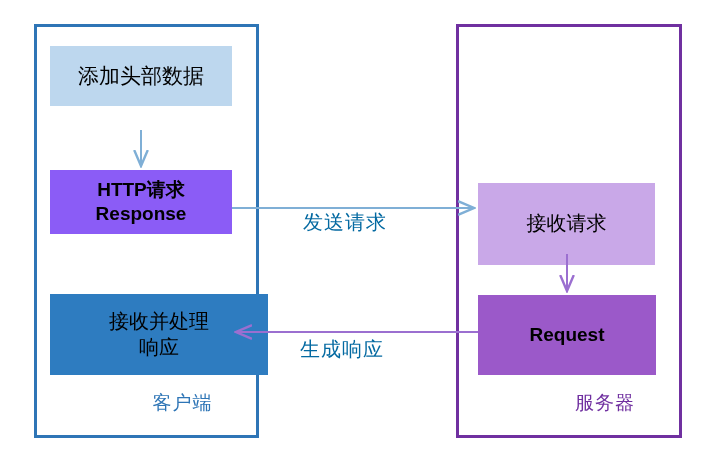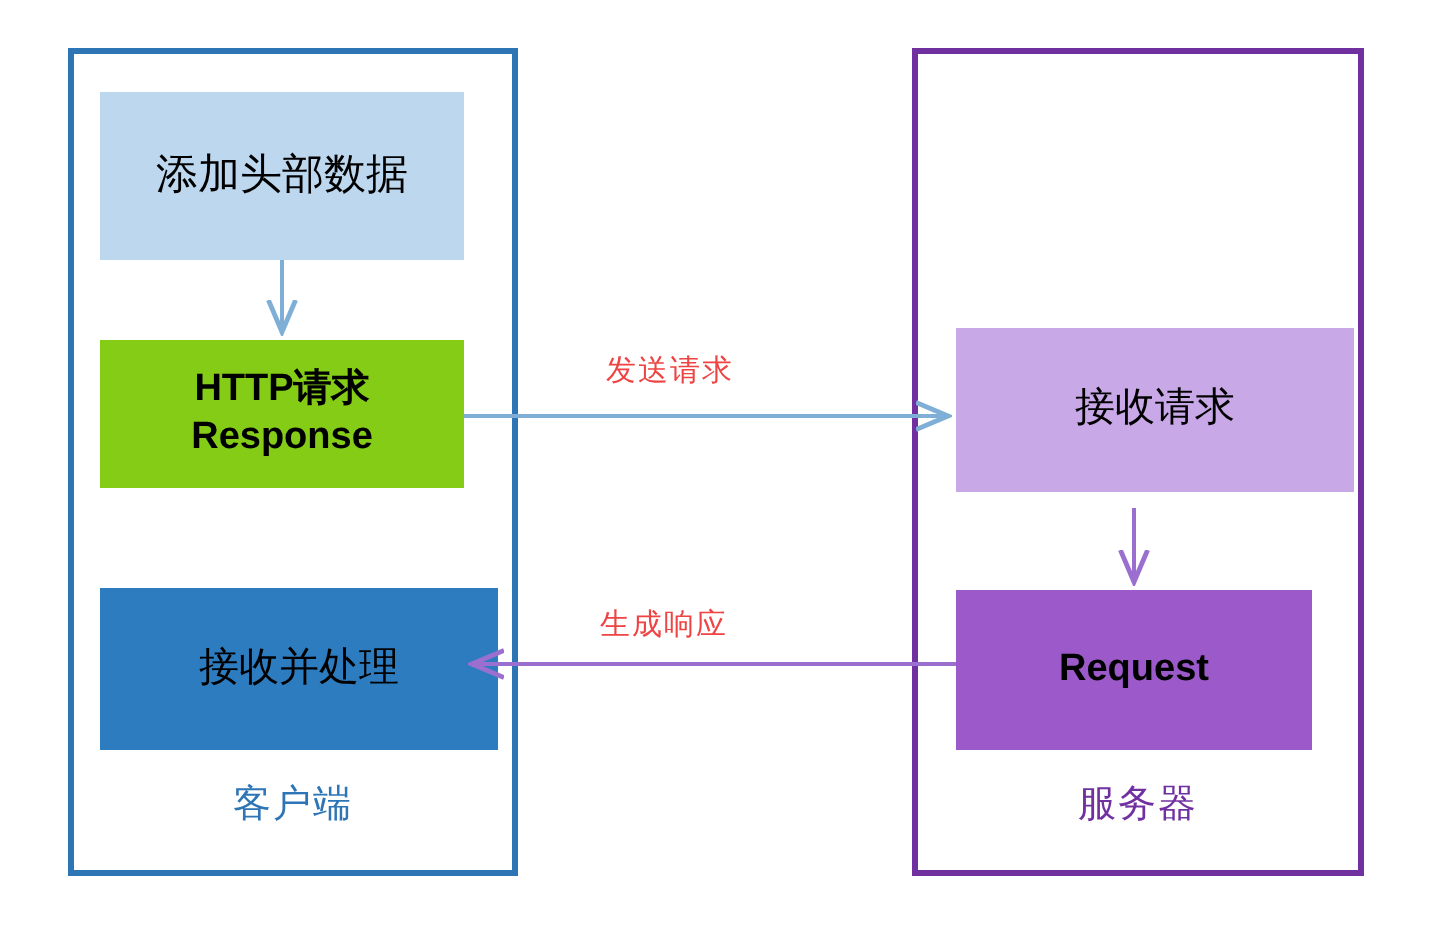--- a/index.html
+++ b/index.html
@@ -42,20 +42,21 @@
   
   .container-caption {
     position: absolute;
     width: 100%;
     left: 0;
     text-align: center;
     font-size: 19px;
     line-height: 24px;
     letter-spacing: 1px;
     white-space: nowrap;
+    padding-left: 36px;
   }
   #client-caption {
     bottom: 20px;
     color: #2E75B6;
   }
   #server-caption {
     bottom: 20px;
     color: #7030A0;
     margin-top: 25px;
   }
@@ -76,47 +77,47 @@
   }
   .proc-box .ln {
     display: block;
     white-space: nowrap;
   }
 
   #box-add-header {
     left: 50px;
     top: 46px;
     width: 182px;
-    height: 84px;
+    height: 60px;
     background: #BDD7EE;
     font-size: 21px;
     align-items: center;
   }
   #box-http-request {
     left: 50px;
     top: 170px;
     width: 182px;
-    height: 74px;
-    background: #84cc16;
+    height: 64px;
+    background: #8b5cf6;
     font-size: 19px;
     font-weight: bold;
     text-align: center;
   }
   #box-receive-process {
     left: 50px;
     top: 294px;
-    width: 199px;
+    width: 218px;
     height: 81px;
     background: #2E7CC0;
     font-size: 20px;
   }
   #box-receive-request {
     left: 478px;
-    top: 164px;
-    width: 199px;
+    top: 183px;
+    width: 177px;
     height: 82px;
     background: #C9A8E8;
     font-size: 20px;
     text-align: center;
   }
   #box-generate-response {
     left: 478px;
     top: 295px;
     width: 178px;
     height: 80px;
@@ -132,24 +133,25 @@
     left: 0;
     top: 0;
     width: 719px;
     height: 464px;
     pointer-events: none;
   }
 
   
   .edge-label {
     position: absolute;
-    font-size: 15px;
-    color: #ef4444;
+    font-size: 20px;
+    color: #0369a1;
     white-space: nowrap;
     letter-spacing: 1px;
+    margin-top: 33px;
   }
   #label-send-request {
     left: 303px;
     top: 176px;
   }
   #label-return-response {
     left: 300px;
     top: 303px;
   }
 </style>
@@ -175,20 +177,21 @@
   <div class="proc-box" id="box-http-request">
     <span class="lines">
       <span class="ln">HTTP请求</span>
       <span class="ln">Response</span>
     </span>
   </div>
 
   <div class="proc-box" id="box-receive-process">
     <span class="lines">
       <span class="ln">接收并处理</span>
+      <span class="ln">响应</span>
     </span>
   </div>
 
   <div class="proc-box" id="box-receive-request">
     <span class="lines">
       <span class="ln">接收请求</span>
     </span>
   </div>
 
   <div class="proc-box" id="box-generate-response">

